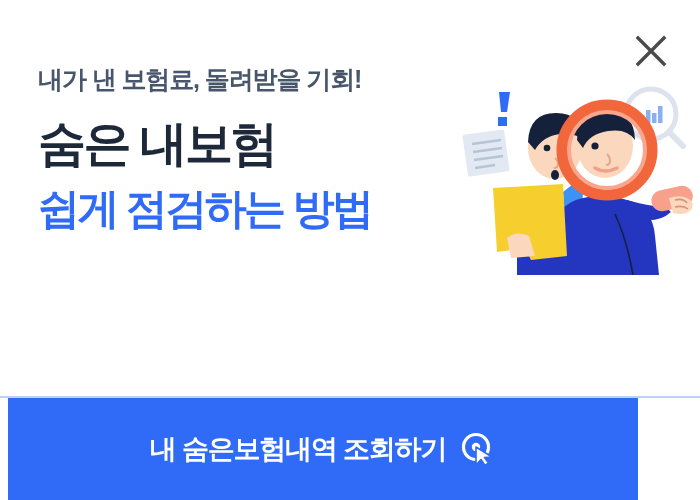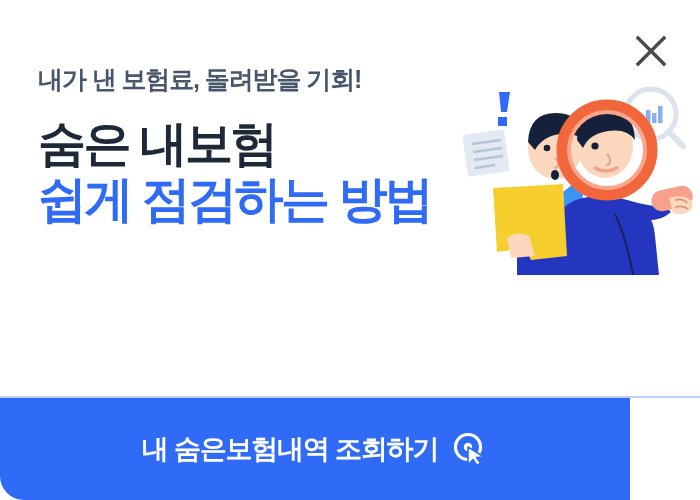--- a/index.html
+++ b/index.html
@@ -13,21 +13,20 @@
     font-family: "Liberation Sans", "DejaVu Sans", sans-serif;
     background: #ffffff;
   }
 
   #banner {
     position: relative;
     width: 700px;
     height: 500px;
     background: #ffffff;
     overflow: hidden;
-    border-radius: 24px;
   }
 
   
   #close-btn {
     position: absolute;
     top: 30px;
     right: 28px;
     width: 42px;
     height: 42px;
     cursor: pointer;
@@ -54,27 +53,27 @@
   #headline-1 {
     font-size: 48px;
     font-weight: 900;
     color: #1d2839;
     letter-spacing: -2.6px;
     line-height: 1.0;
     white-space: nowrap;
     margin: 26px 0 0 0;
   }
   #headline-2 {
-    font-size: 49px;
+    font-size: 42px;
     font-weight: 900;
     color: #2f6bf6;
     letter-spacing: -2.6px;
     line-height: 1.0;
     white-space: nowrap;
-    margin: 7px 0 0 0;
+    margin: 20px 0 0 0;
   }
 
   
   #illustration {
     position: absolute;
     left: 455px;
     top: 80px;
     width: 245px;
     height: 195px;
     z-index: 10;
@@ -88,21 +87,21 @@
     top: 396px;
     width: 700px;
     height: 2px;
     background: #bcd0fa;
     z-index: 20;
   }
 
   
   #cta-bar {
     position: absolute;
-    left: 0;
+    left: 8px;
     top: 398px;
     width: 630px;
     height: 102px;
     background: #2f6bf6;
     display: flex;
     align-items: center;
     justify-content: center;
     gap: 14px;
     cursor: pointer;
     z-index: 25;

